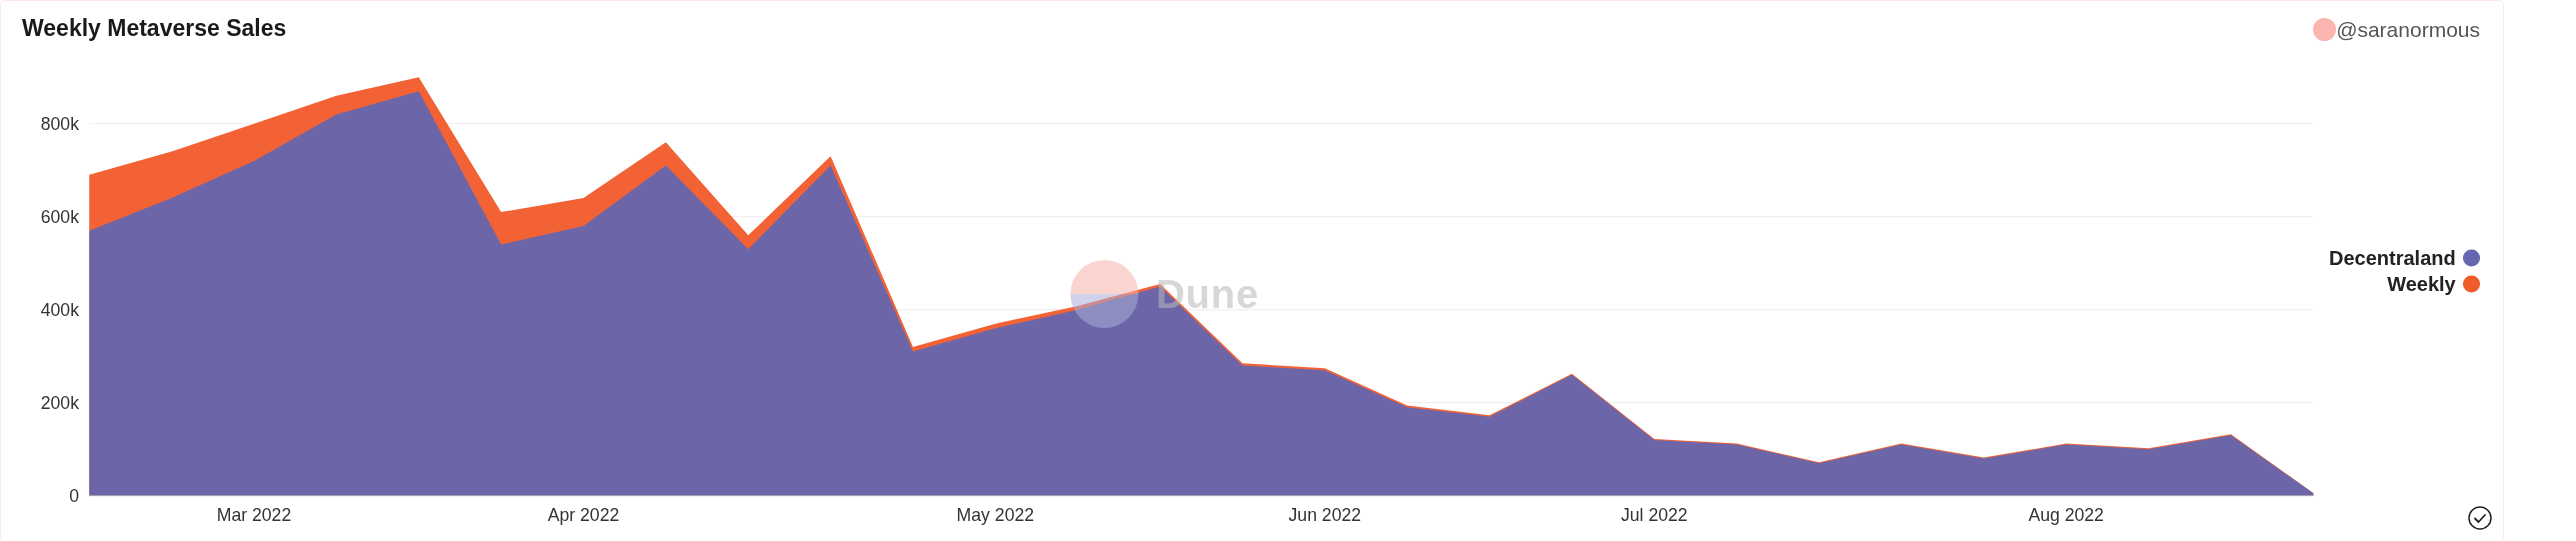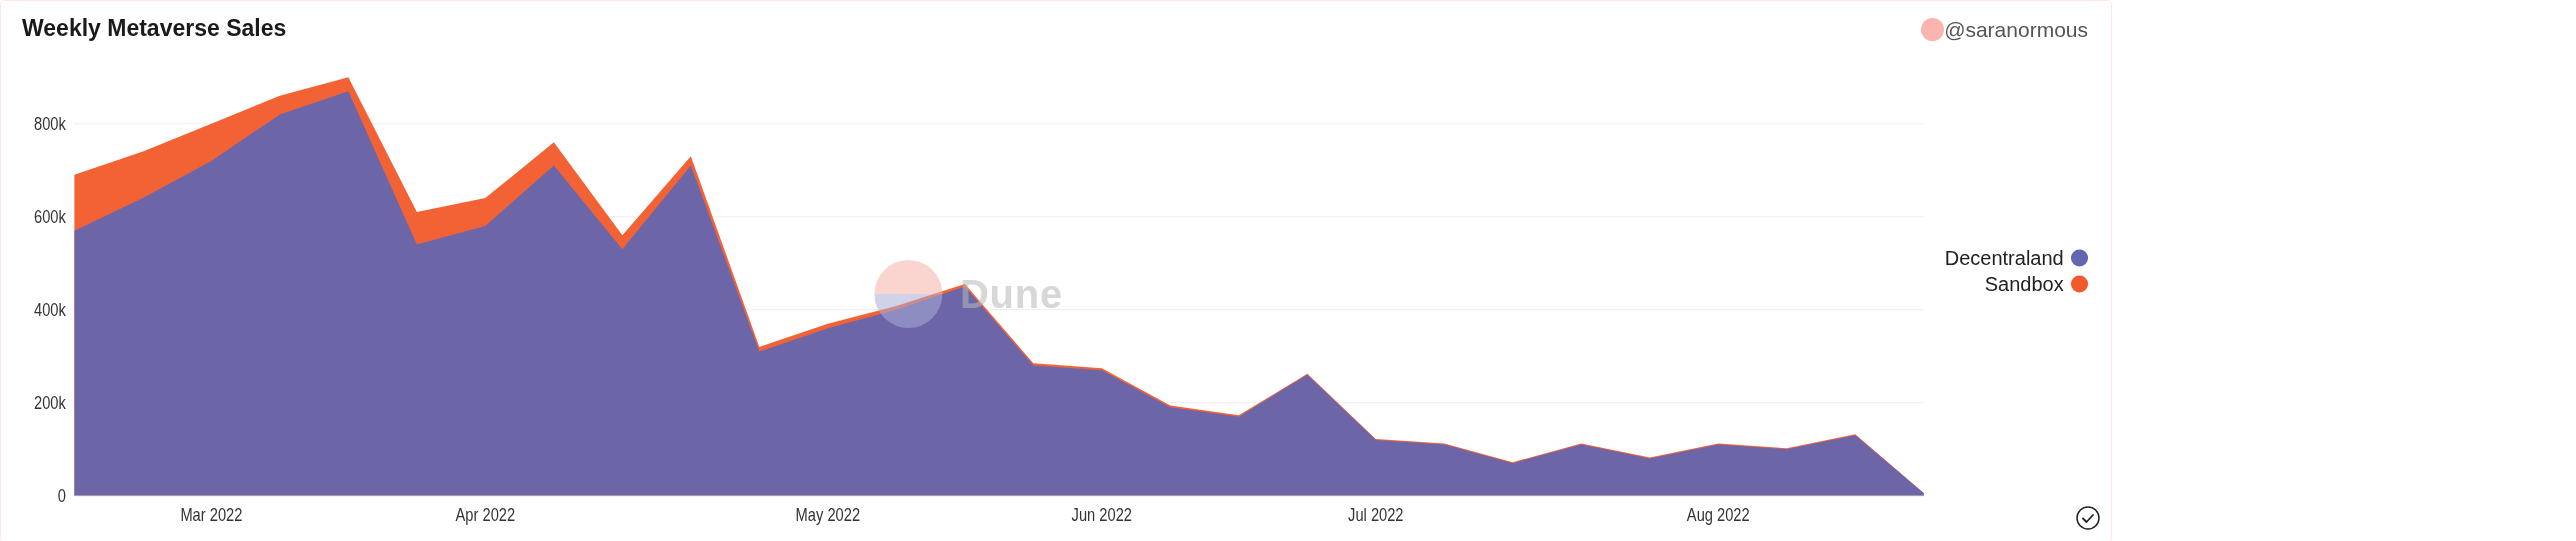--- a/index.html
+++ b/index.html
@@ -4,21 +4,21 @@
 <style>
   * { box-sizing: border-box; }
   html, body {
     margin: 0; padding: 0;
     width: 2576px; height: 542px;
     font-family: -apple-system, BlinkMacSystemFont, "Segoe UI", Helvetica, Arial, sans-serif;
     background: #fff;
   }
   .panel {
     position: relative;
-    width: 2112px;
+    width: 2504px;
     height: 542px;
     border: 1.5px solid #fce8e4;
     border-radius: 4.6px;
     background: #fff;
     padding: 8px;
   }
   .title {
     position: absolute;
     top: 13.7px;
     left: 21px;
@@ -61,20 +61,21 @@
     font-size: 20px;
     color: #222;
   }
   .legend-row {
     display: flex;
     align-items: center;
     justify-content: flex-end;
     gap: 7.6px;
     margin: 3px 0;
     white-space: nowrap;
+    font-weight: bold;
   }
   .legend-swatch {
     width: 16.7px; height: 16.7px; border-radius: 50%;
     display: inline-block;
   }
   .watermark {
     position: absolute;
     left: 50%; top: 50%;
     transform: translate(-50%, -50%);
     display: flex;
@@ -141,21 +142,21 @@
       <span class="watermark-text">Dune</span>
     </div>
   </div>
 
   <div class="legend">
     <div class="legend-row">
       <span>Decentraland</span>
       <span class="legend-swatch" style="background:#6466b0"></span>
     </div>
     <div class="legend-row">
-      <span>Sandbox</span>
+      <span>Weekly</span>
       <span class="legend-swatch" style="background:#f15a2a"></span>
     </div>
   </div>
 
   <svg class="check-badge" viewBox="0 0 24 24">
     <circle cx="12" cy="12" r="11" fill="none" stroke="currentColor" stroke-width="1.5"></circle>
     <path d="M7 12.5 L10.5 16 L17 9" fill="none" stroke="currentColor" stroke-width="1.8" stroke-linecap="round" stroke-linejoin="round"></path>
   </svg>
 
 </div>

